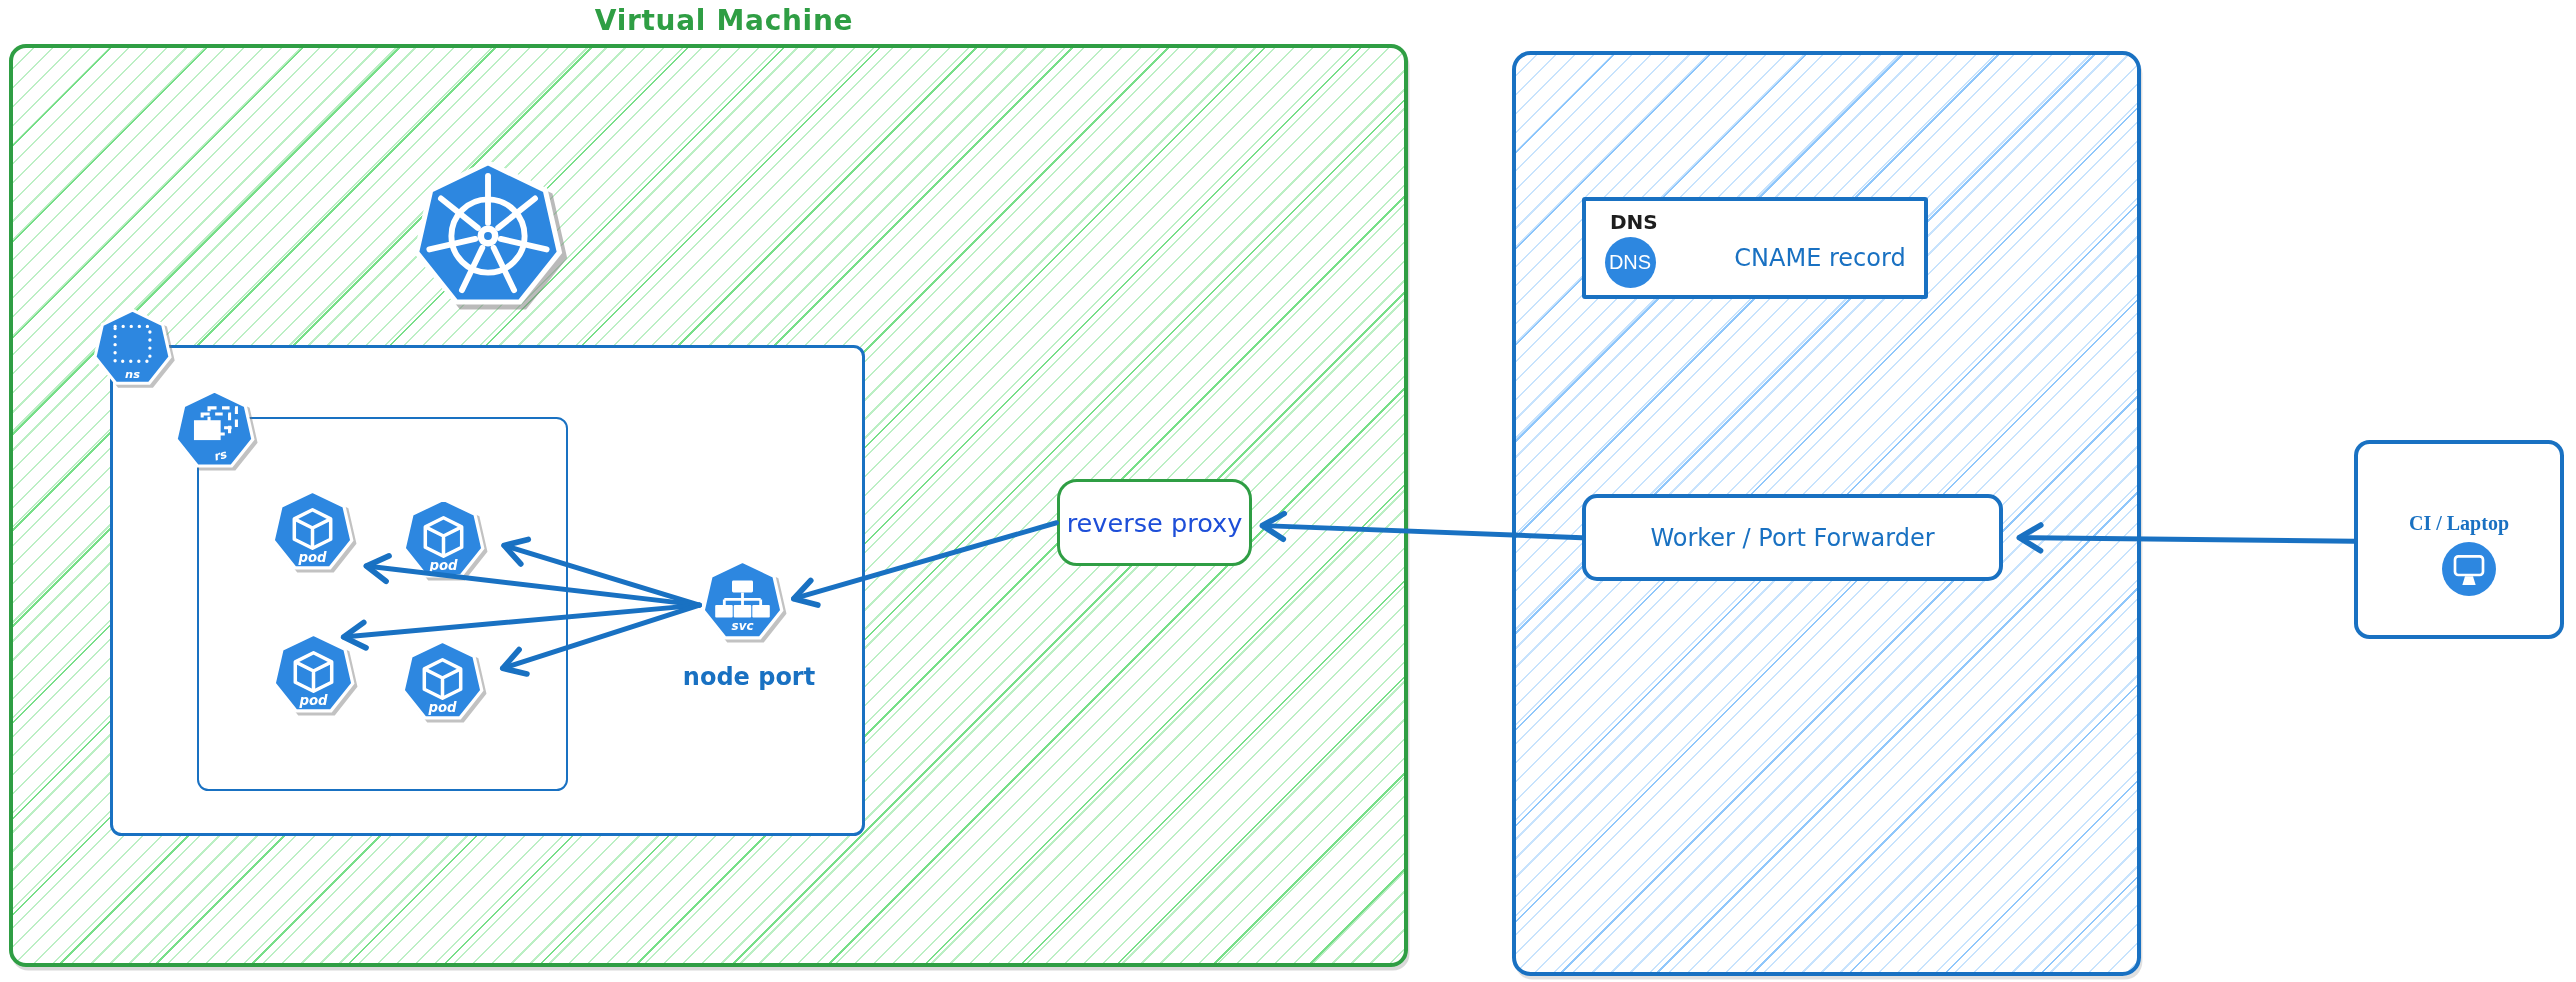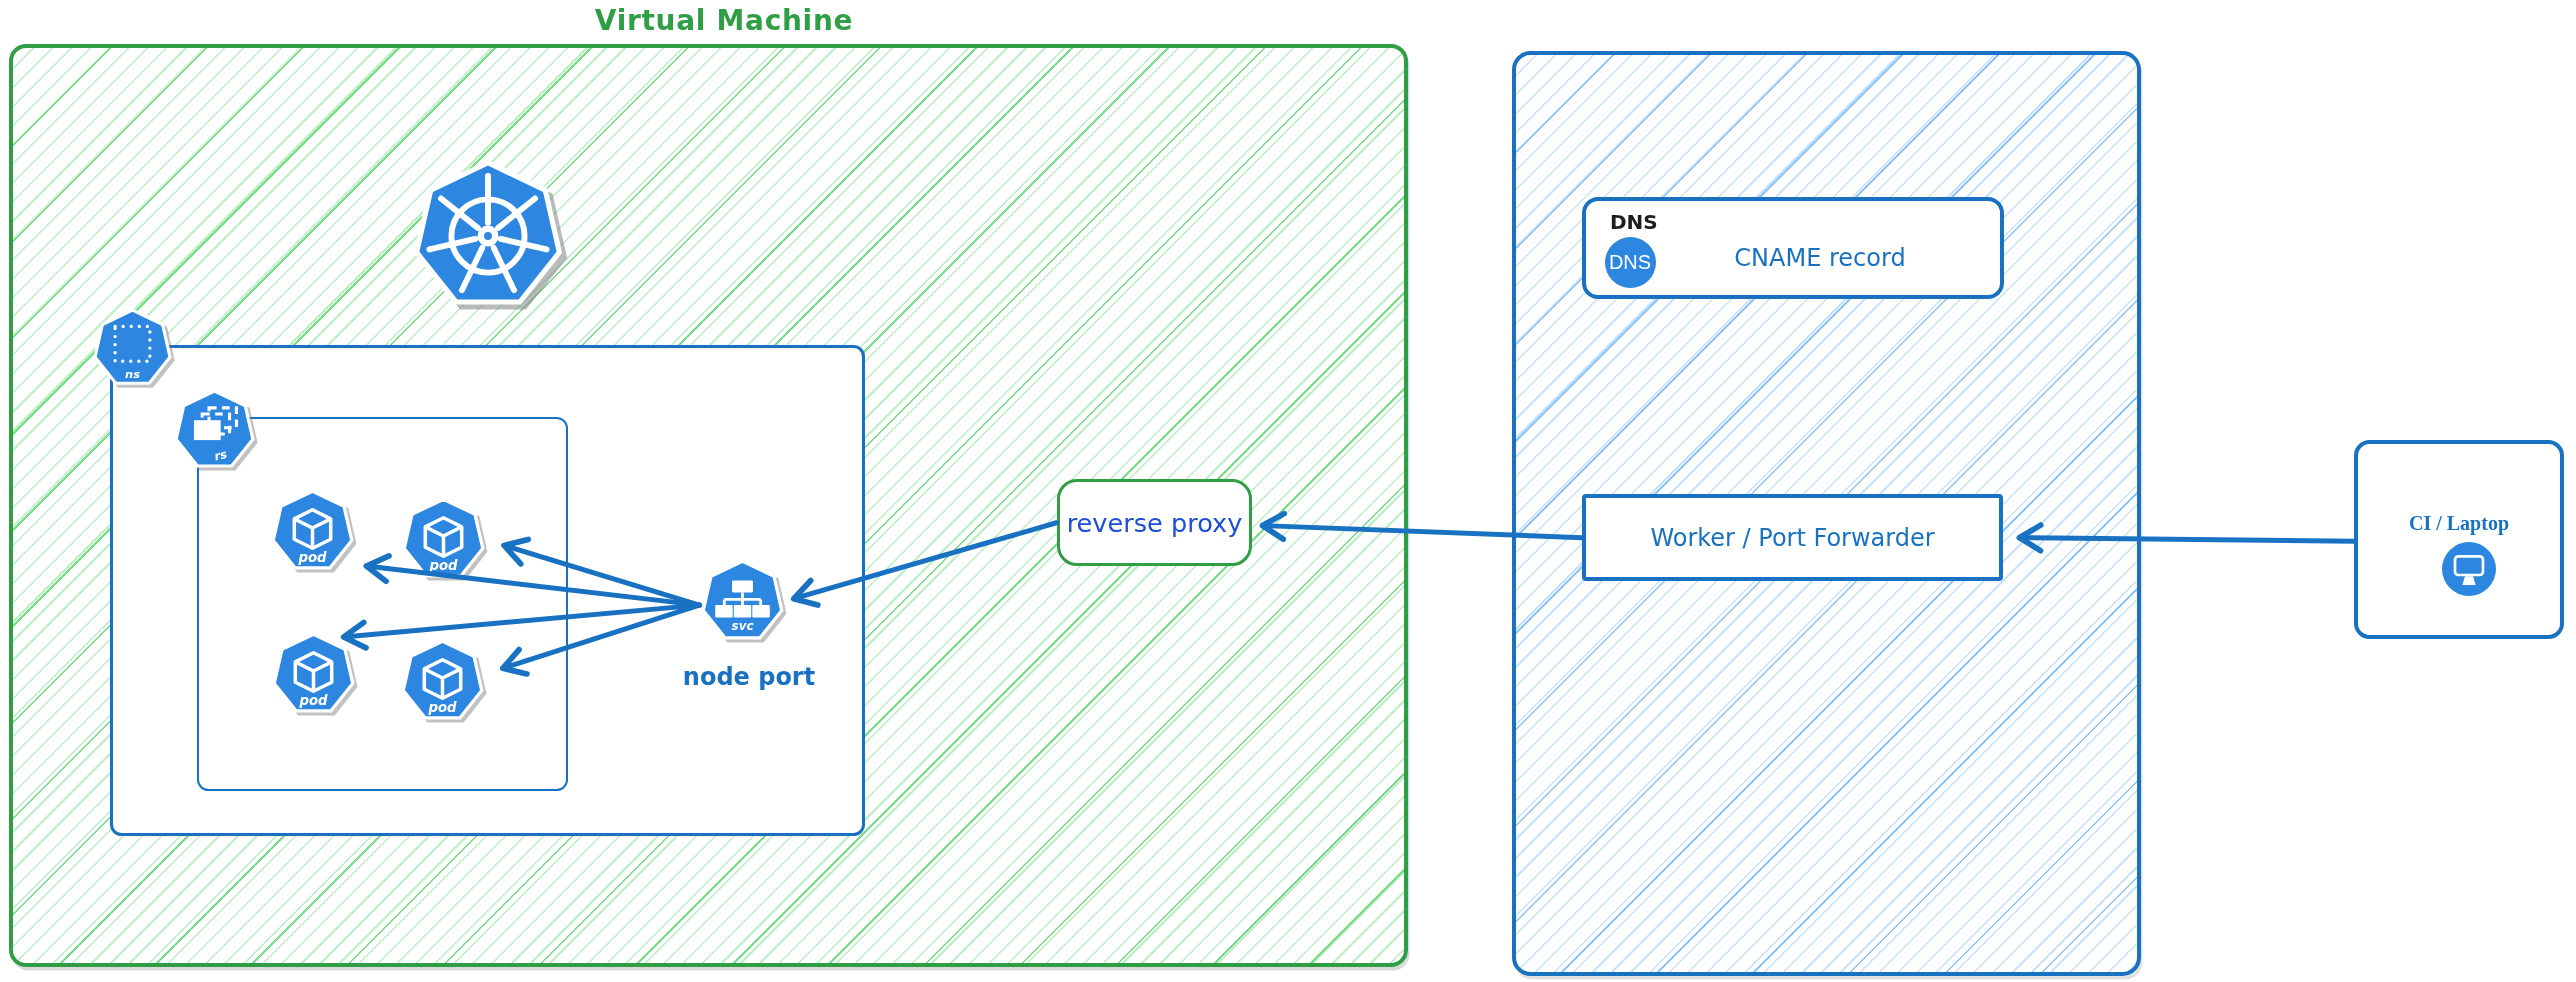--- a/index.html
+++ b/index.html
@@ -26,23 +26,23 @@
 
   
   .white-box{position:absolute;box-sizing:border-box;background:#ffffff;}
   .ns-box{left:110px;top:345px;width:755px;height:491px;border:3.6px solid #1971c2;border-radius:11.4px;}
   .rs-box{left:197px;top:417px;width:371px;height:374px;border:2.8px solid #1971c2;border-radius:11.4px;}
 
   .node{position:absolute;box-sizing:border-box;background:#ffffff;display:flex;
     align-items:center;justify-content:center;white-space:nowrap;}
   .reverse-proxy{left:1057px;top:479px;width:195px;height:87px;border:3.6px solid #2f9e44;
     border-radius:20px;color:#1d4ed8;font-size:25.6px;}
-  .dns-node{left:1582px;top:197px;width:422px;height:102px;border:4.3px solid #1971c2;border-radius:16px;}
+  .dns-node{left:1582px;top:197px;width:346px;height:102px;border:4.3px solid #1971c2;border-radius:3px;}
   .worker-node{left:1582px;top:494px;width:421px;height:87px;border:4.3px solid #1971c2;
-    border-radius:4px;color:#1971c2;font-size:24px;}
+    border-radius:15px;color:#1971c2;font-size:24px;}
   .ci-node{left:2354px;top:440px;width:210px;height:199px;border:4.3px solid #1971c2;border-radius:15.6px;
     display:block;}
 
   .dns-header{position:absolute;left:24px;top:8.5px;font-size:20px;font-weight:700;color:#1e1e1e;}
   .dns-badge{position:absolute;left:18.5px;top:36px;width:51px;height:51px;border-radius:50%;
     background:#2d87e0;color:#fff;display:flex;align-items:center;justify-content:center;
     font-family:"Liberation Sans",sans-serif;font-size:20px;font-weight:400;}
   .cname-label{position:absolute;left:234px;top:57px;transform:translate(-50%,-50%);
     color:#1971c2;font-size:24px;white-space:nowrap;}
 

